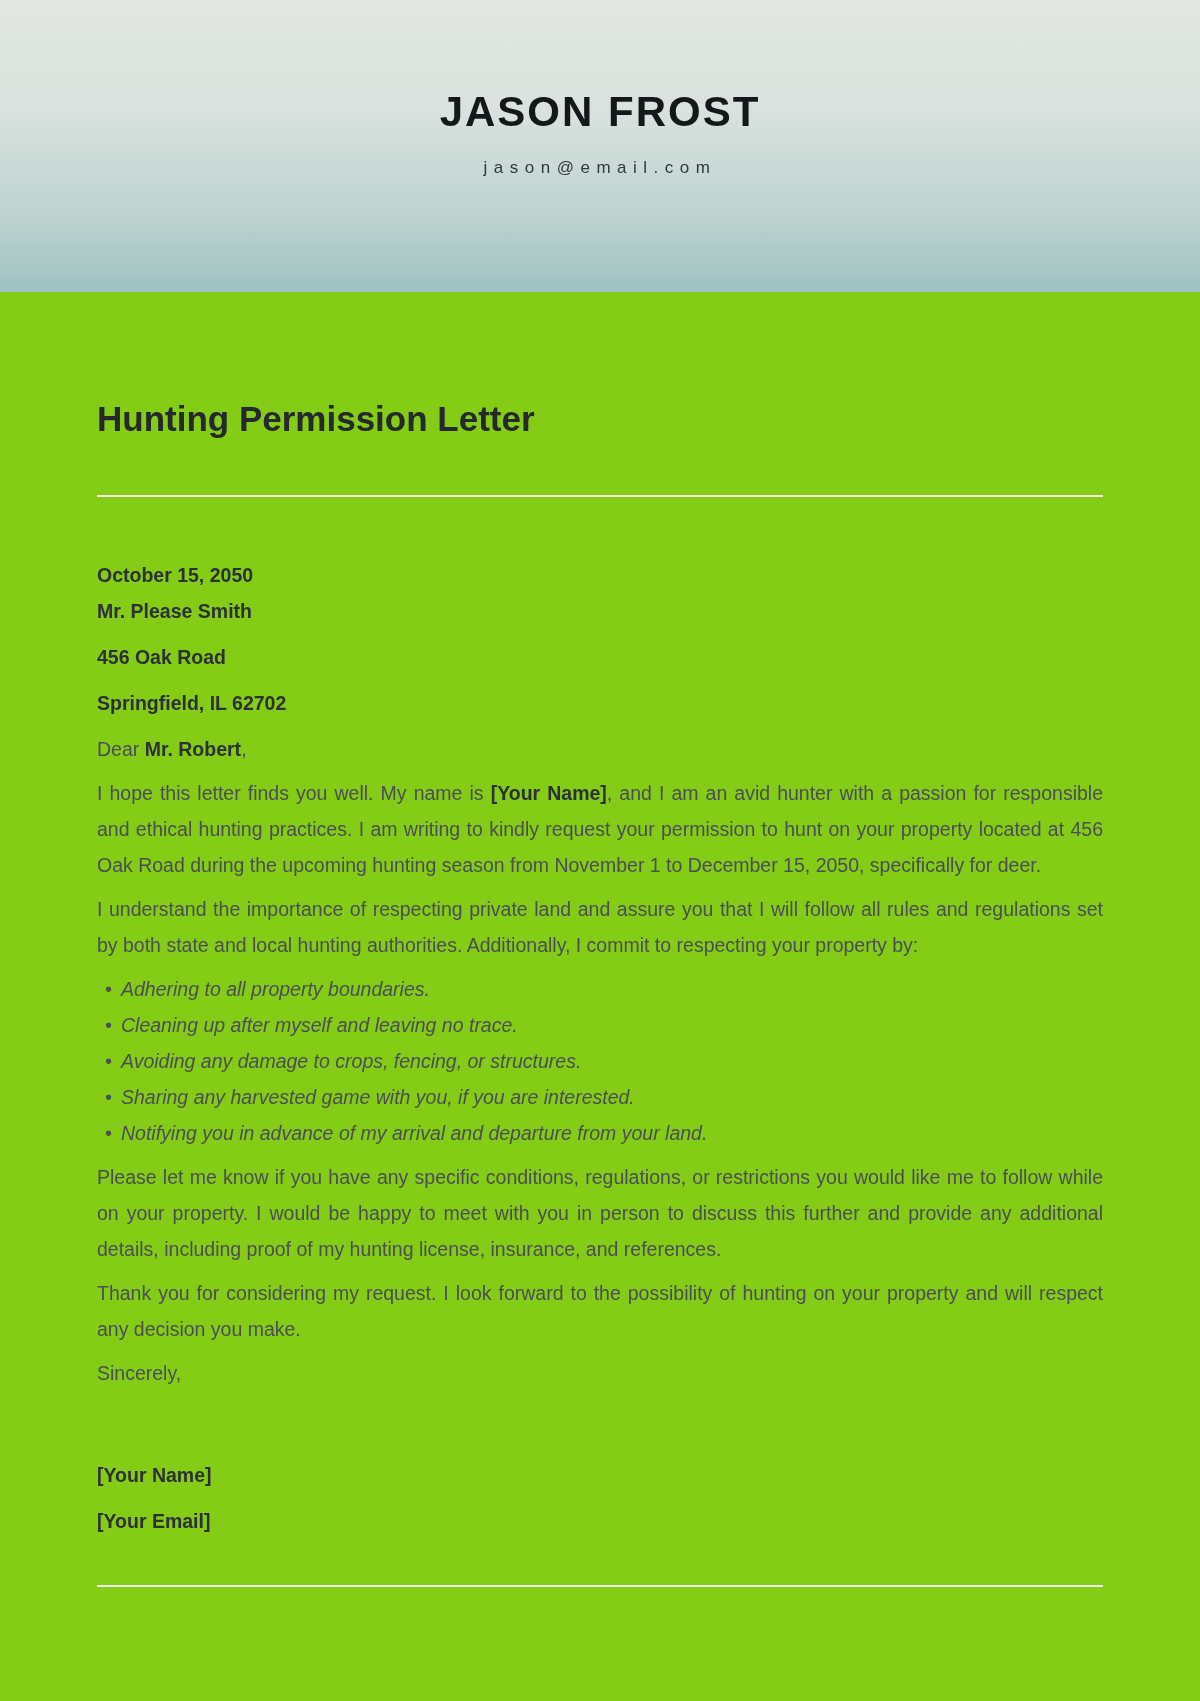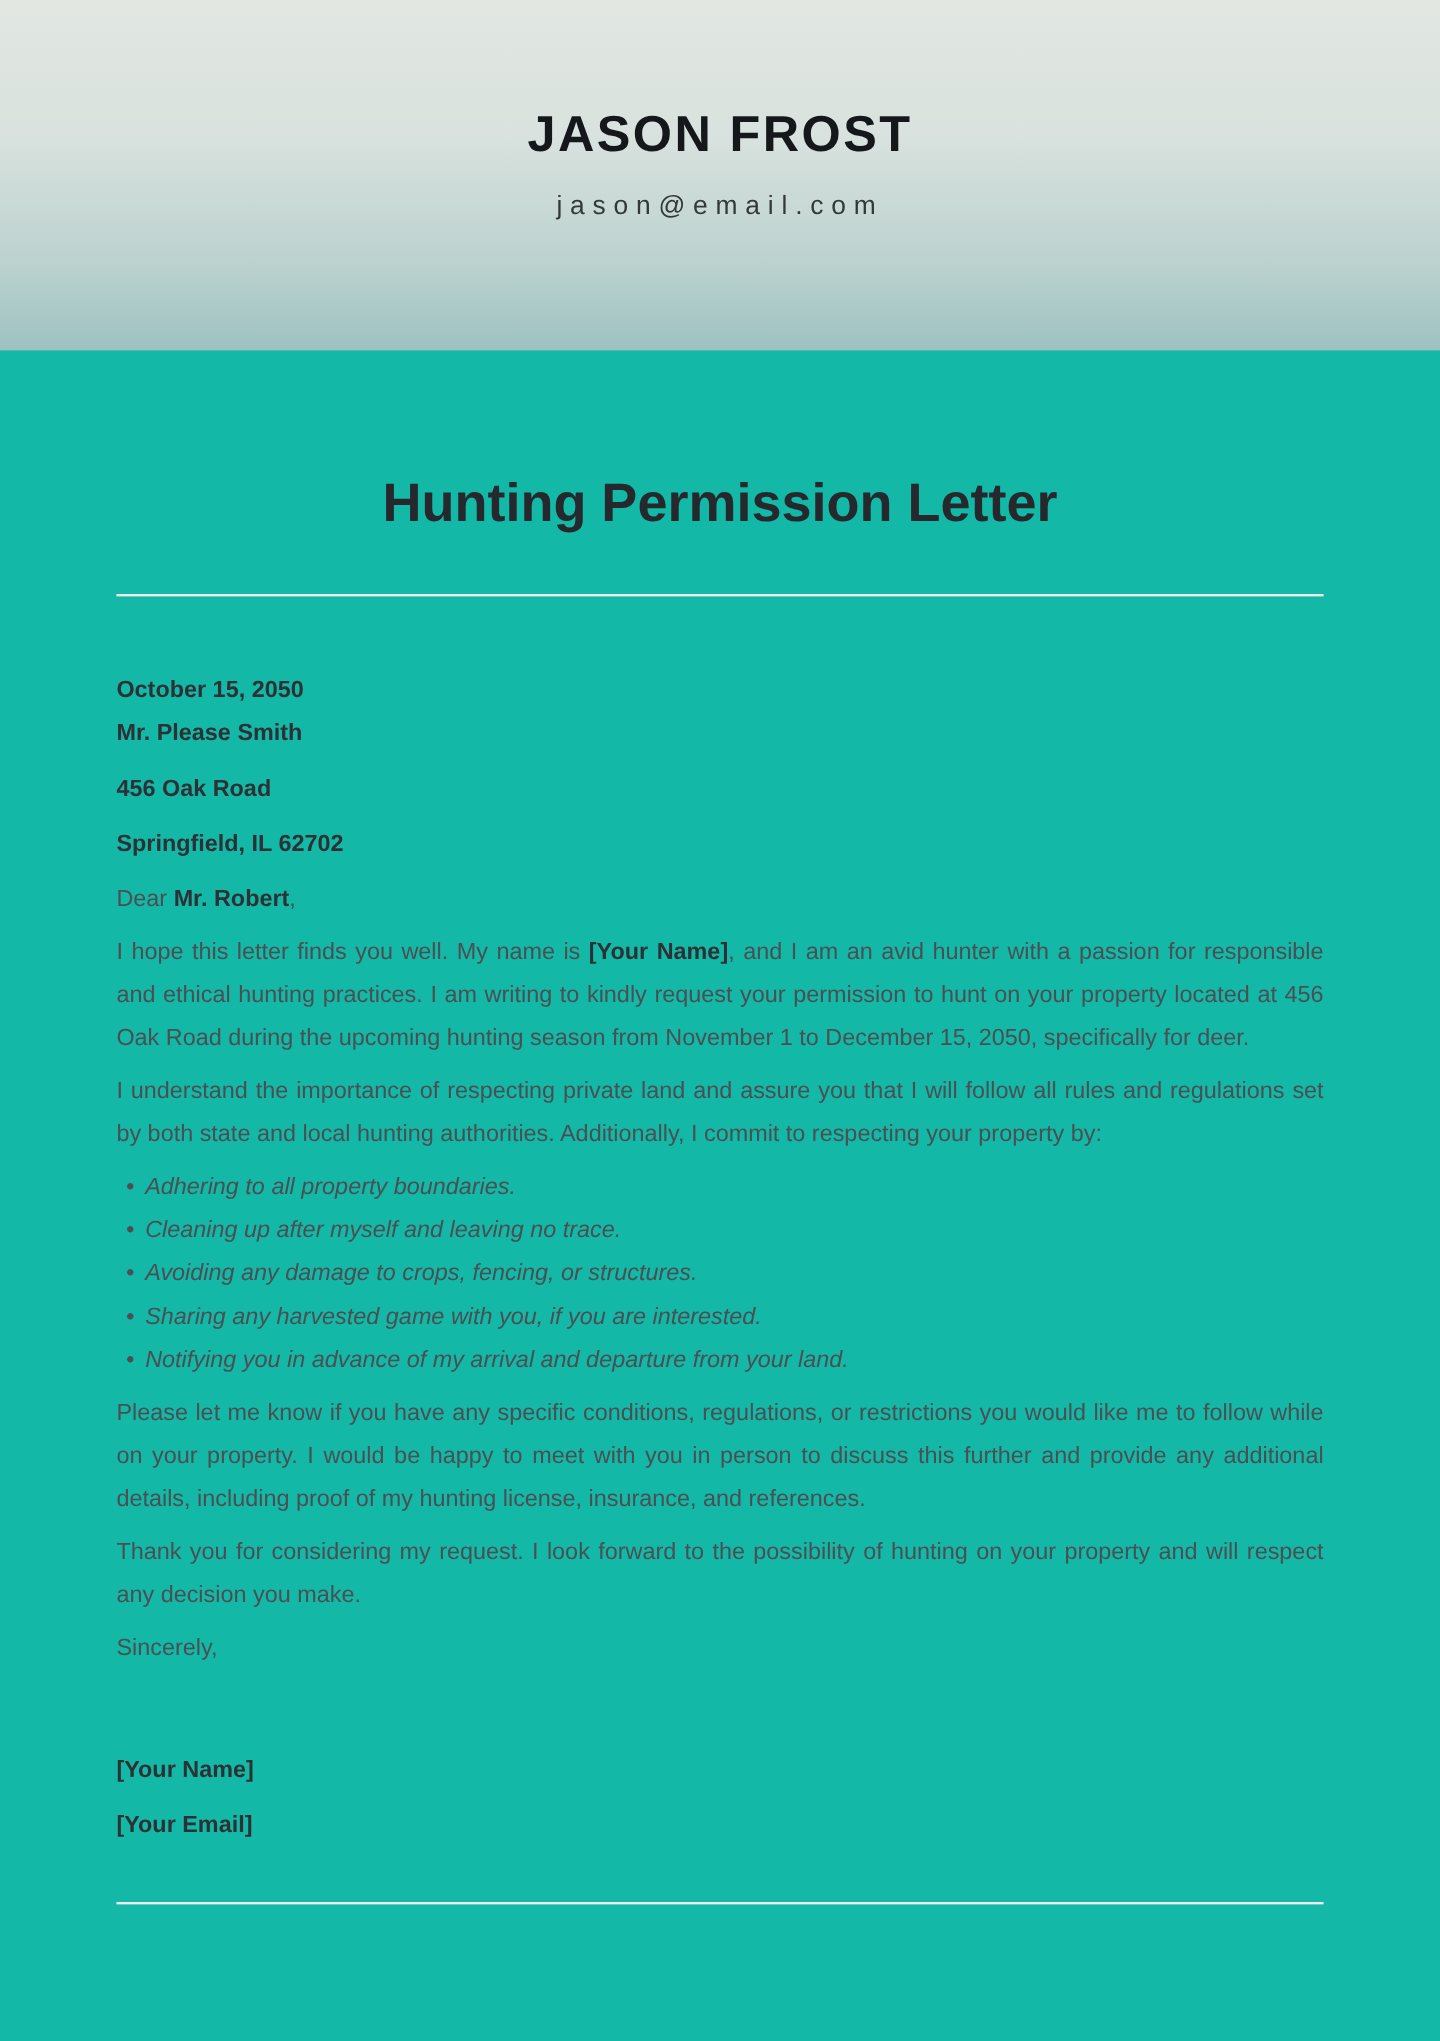--- a/index.html
+++ b/index.html
@@ -4,55 +4,54 @@
 <style>
   * { box-sizing: border-box; }
   html, body { margin: 0; padding: 0; }
   body {
     width: 1200px;
     height: 1701px;
     background: #ffffff;
     font-family: "Liberation Sans", "DejaVu Sans", sans-serif;
     overflow: hidden;
   }
-  .page { width: 1200px; height: 1701px; background: #14b8a6; }
+  .page { width: 1200px; height: 1701px; background: #84cc16; }
 
   
   .hero {
     width: 100%;
     height: 292px;
     background: linear-gradient(180deg, #e2e7e2 0%, #d9e2de 38%, #bcd2cf 75%, #9dc2c1 100%);
     display: flex;
     flex-direction: column;
     align-items: center;
     justify-content: flex-start;
   }
   .hero-name {
     margin-top: 88px;
     font-size: 42px;
     font-weight: 800;
     letter-spacing: 2px;
     color: #15181b;
   }
   .hero-email {
     margin-top: 22px;
-    font-size: 22px;
+    font-size: 17px;
     letter-spacing: 6.5px;
     color: #33383c;
   }
 
   
   .content {
     width: 1006px;
     margin: 0 auto;
   }
   .doc-title {
     margin: 104px 0 0 0;
-    text-align: center;
-    font-size: 45px;
+    font-size: 35px;
     line-height: 46px;
     font-weight: 700;
     color: #25282c;
   }
   .rule {
     border: none;
     height: 2px;
     background: #ececec;
     margin: 53px 0 0 0;
   }

